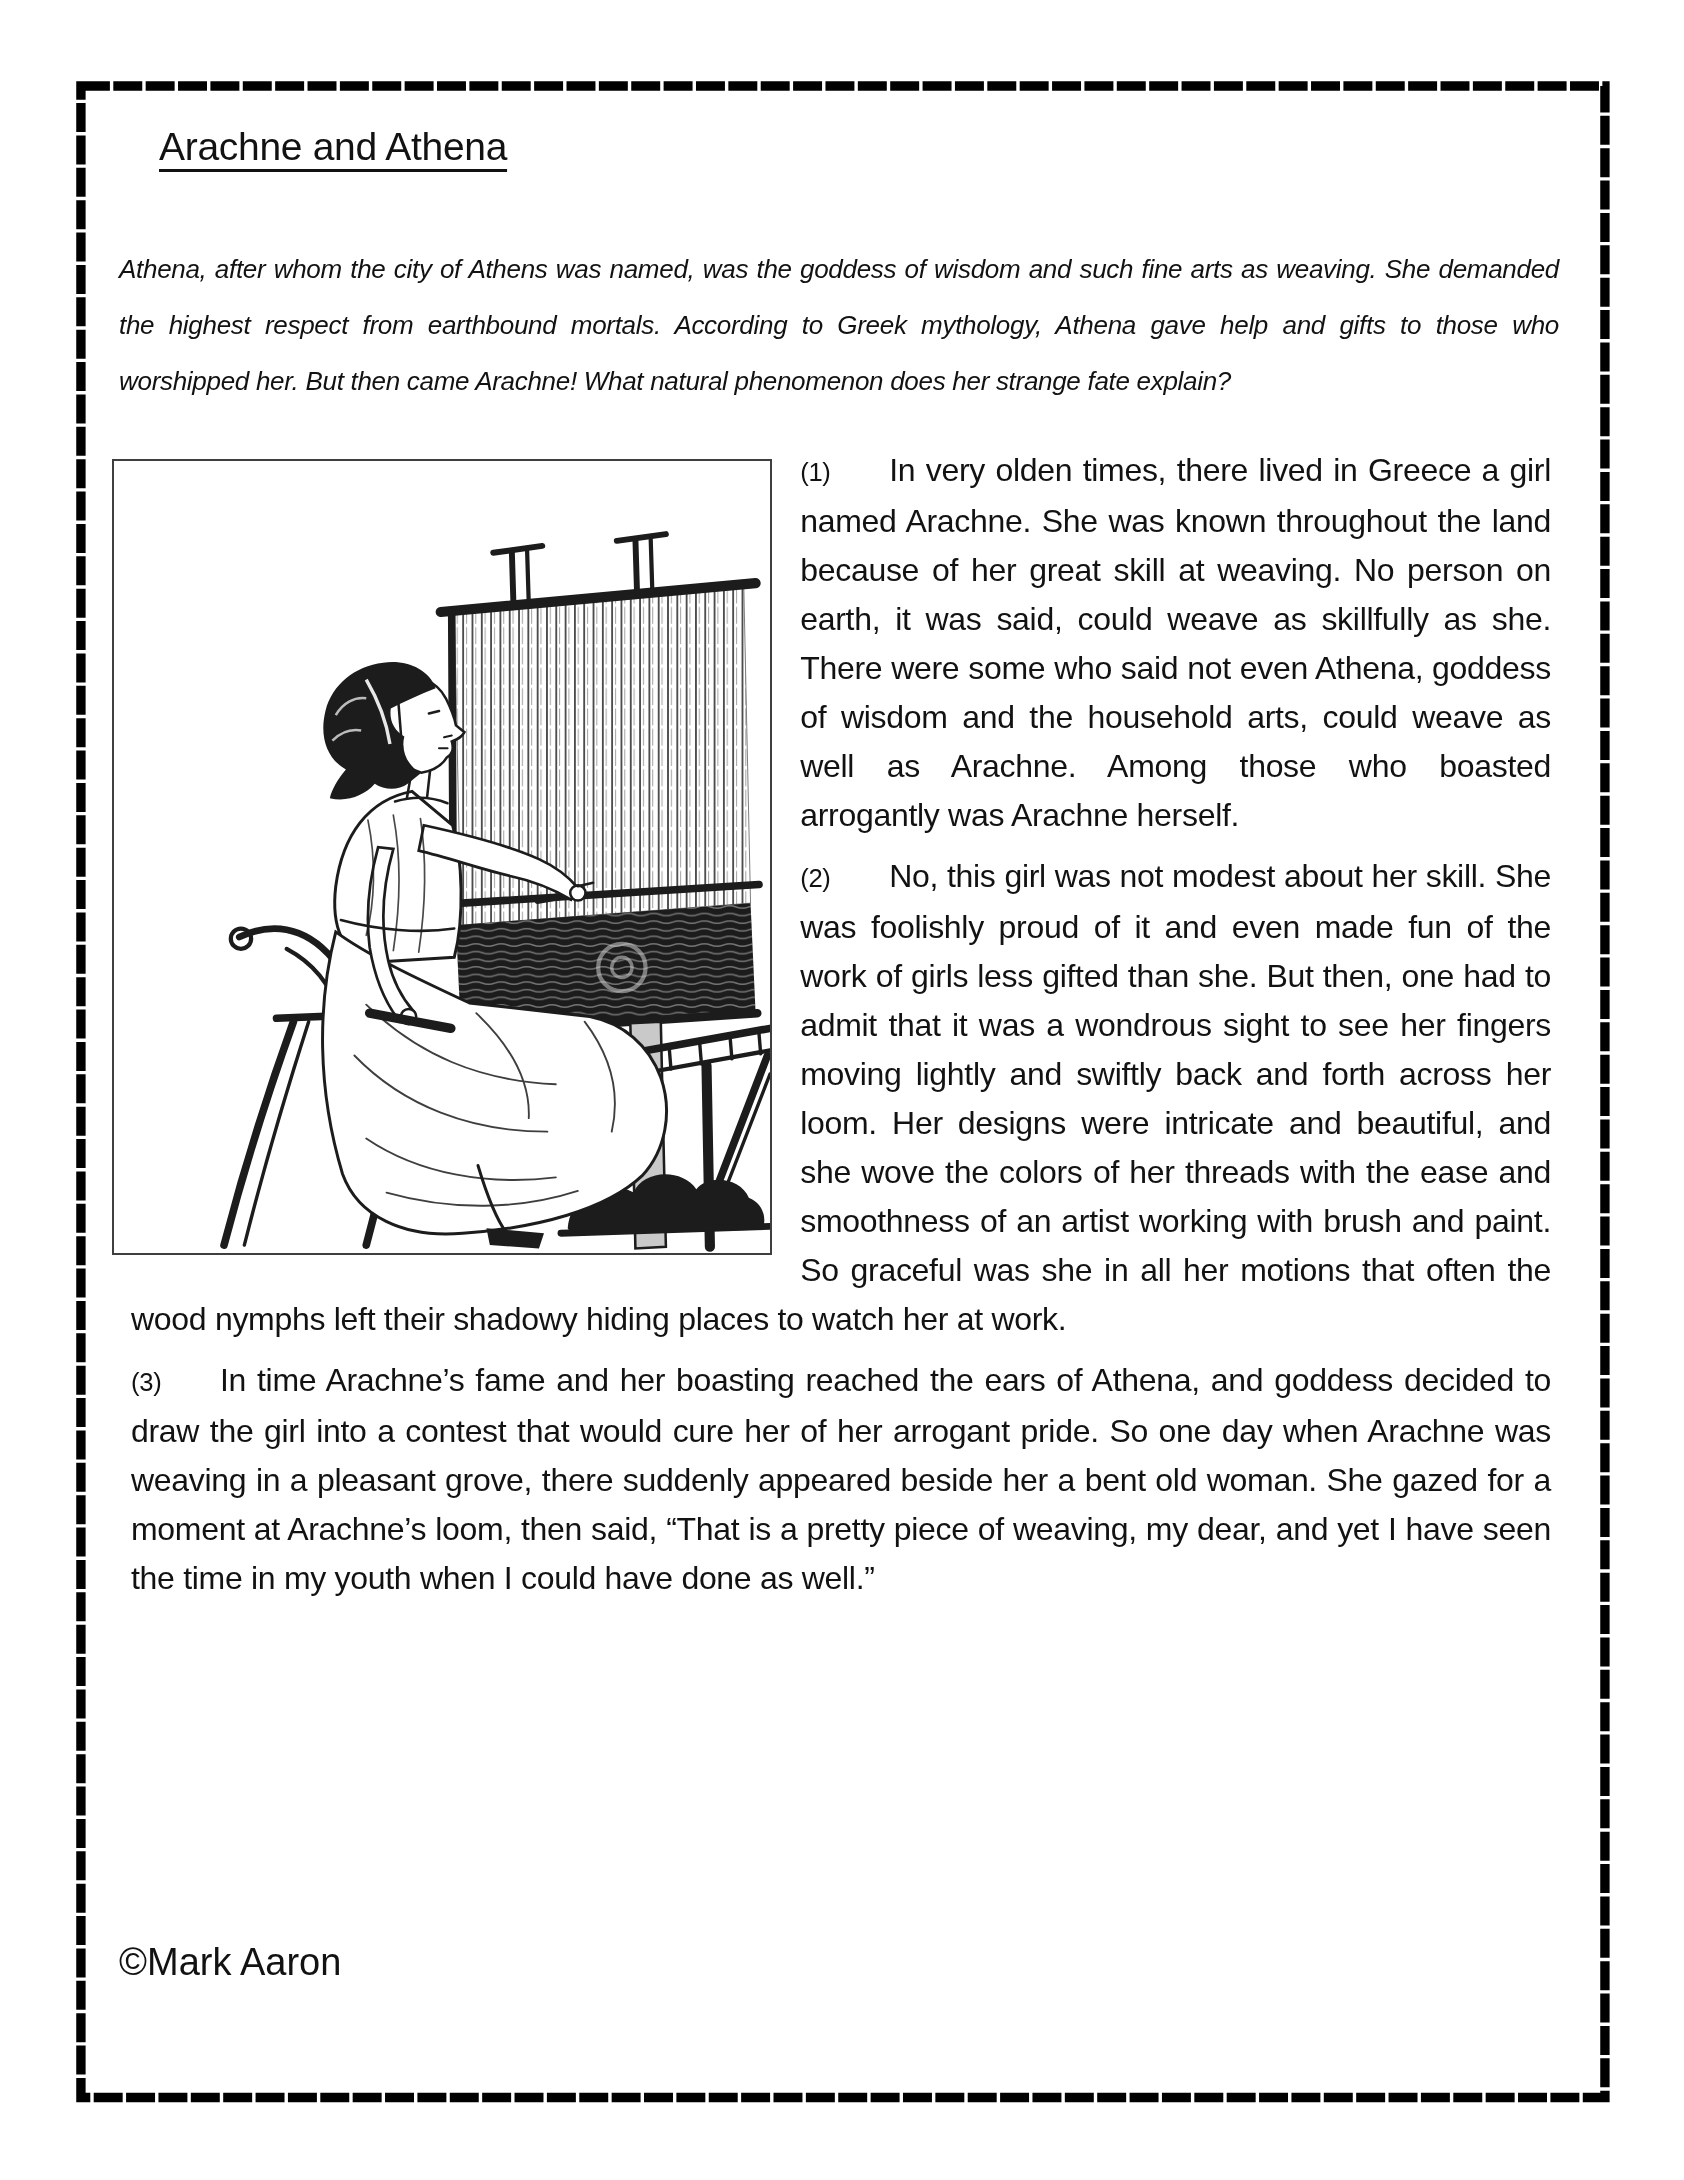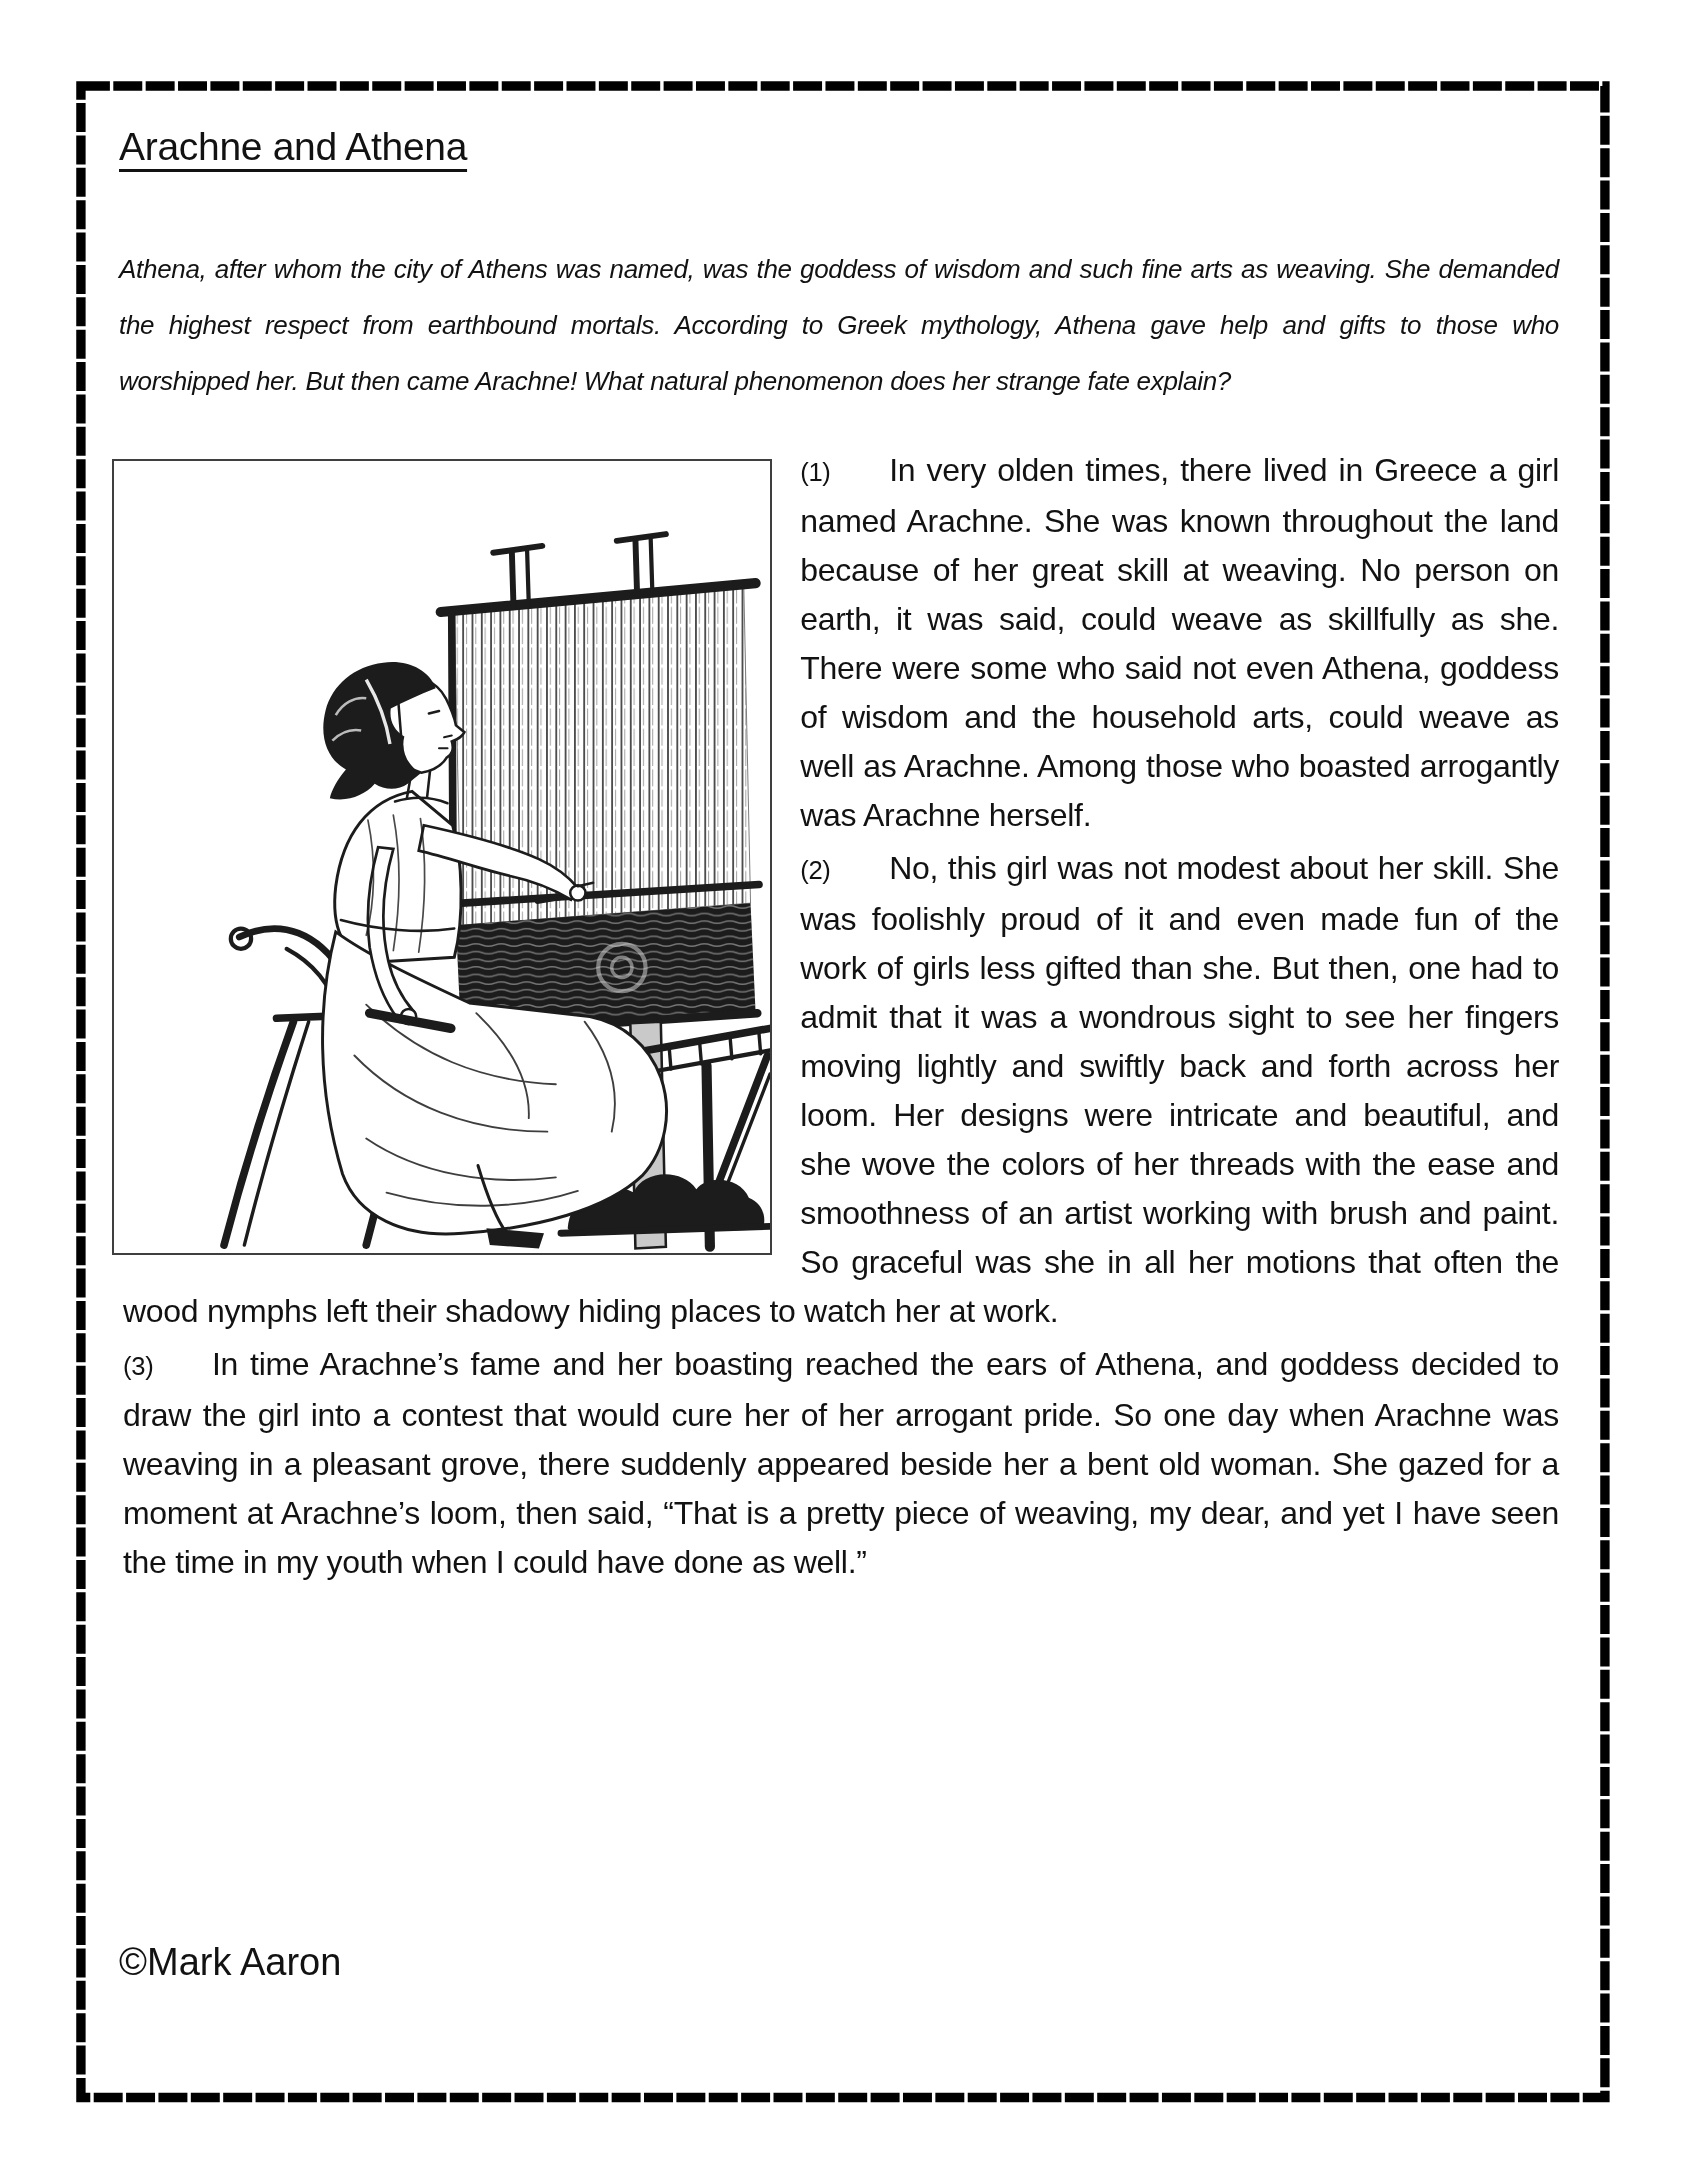--- a/index.html
+++ b/index.html
@@ -6,36 +6,36 @@
   body{
     width:1685px;height:2181px;position:relative;overflow:hidden;
     font-family:"Liberation Sans",sans-serif;color:#121212;
     -webkit-font-smoothing:antialiased;
   }
   .page-border-svg{position:absolute;left:0;top:0;width:1685px;height:2181px;pointer-events:none;}
   .content{
     position:absolute;left:119px;top:85px;right:122px;bottom:83px;
     padding-top:41px;letter-spacing:-0.3px;
   }
-  .header-row{display:flex;align-items:center;}
+  .header-row{display:flex;align-items:center;margin-left:40px;}
   .title{
     margin:0;font-size:39px;font-weight:400;line-height:1.1;
     text-decoration:underline;text-decoration-thickness:2.6px;text-underline-offset:8.5px;
   }
   .name-field{margin-left:auto;display:flex;align-items:baseline;font-size:34px;}
   .name-line{
     display:inline-block;width:388px;height:29px;margin-left:12px;
     background:repeating-linear-gradient(90deg,#1a1a1a 0 126px,rgba(0,0,0,0.12) 126px 129px);
     background-size:100% 2.6px;background-position:0 100%;background-repeat:no-repeat;
   }
   .intro{
     margin:72px 4px 0 0;font-size:26px;font-style:italic;line-height:56px;text-align:justify;
   }
   .body-text{margin-top:37px;font-size:32px;line-height:49px;text-align:justify;}
-  .body-text p{margin:4px;}
+  .body-text p{margin:12px;}
   .pnum{font-size:25.6px;display:inline-block;min-width:89px;}
   .illustration{
     float:left;width:660px;height:796px;margin:13.6px 28px 19px -6.8px;
     border:2.6px solid #3f3f3f;box-sizing:border-box;background:#ffffff;padding:0;
   }
   .illustration svg{width:100%;height:100%;display:block;}
   .footer{position:absolute;left:119px;top:1941px;font-size:38px;}
   .ln{stroke:#1c1c1c;fill:none;stroke-linecap:round;}
   .fw{fill:#ffffff;stroke:#1c1c1c;stroke-linecap:round;}
   .fb{fill:#1c1c1c;stroke:none;}

